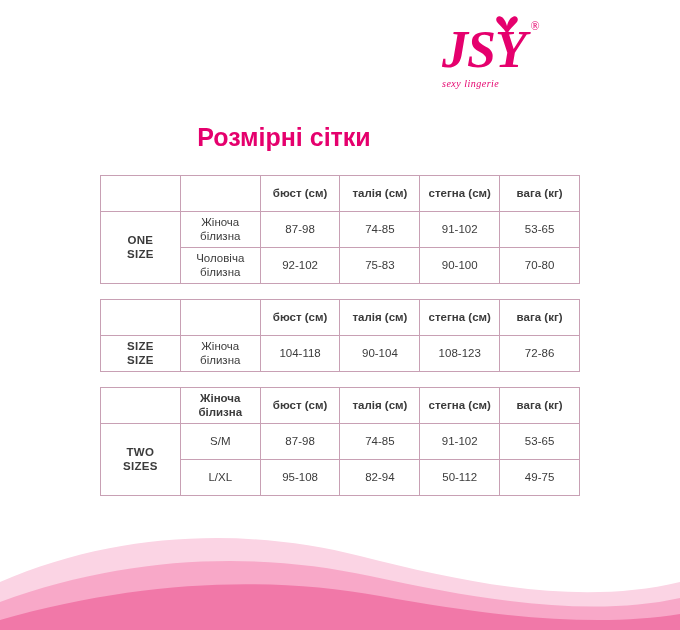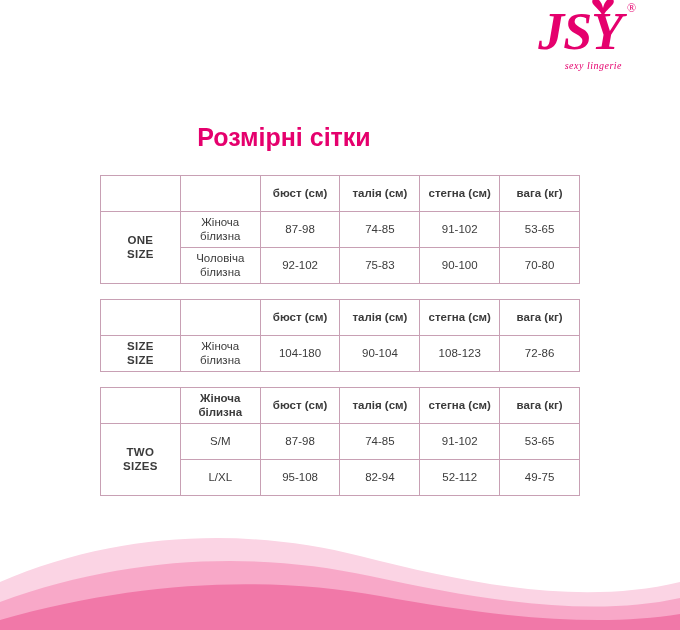--- a/index.html
+++ b/index.html
@@ -18,24 +18,24 @@
     position: relative;
     width: 680px;
     height: 630px;
     background: #ffffff;
     overflow: hidden;
   }
 
   
   .logo-wrap {
     position: absolute;
-    top: 6px;
+    top: 24px;
     right: 58px;
     width: 180px;
-    text-align: right;
+    text-align: left;
   }
   .logo-main {
     position: relative;
     display: inline-block;
     font-family: "Liberation Serif", serif;
     font-weight: bold;
     font-style: italic;
     font-size: 52px;
     line-height: 1;
     color: #e5006d;
@@ -209,21 +209,21 @@
         </tr>
         <tr>
           <td class="sizecat">
             <span>SIZE</span><br>
             <span>SIZE</span>
           </td>
           <td class="rowlabel">
             <span>Жіноча</span><br>
             <span>білизна</span>
           </td>
-          <td class="val">104-180</td>
+          <td class="val">104-118</td>
           <td class="val">90-104</td>
           <td class="val">108-123</td>
           <td class="val">72-86</td>
         </tr>
       </tbody>
     </table>
   </div>
 
   <div class="tbl-block" id="block-two">
     <table class="grid">
@@ -247,21 +247,21 @@
           <td class="sm">S/M</td>
           <td class="val">87-98</td>
           <td class="val">74-85</td>
           <td class="val">91-102</td>
           <td class="val">53-65</td>
         </tr>
         <tr>
           <td class="sm">L/XL</td>
           <td class="val">95-108</td>
           <td class="val">82-94</td>
-          <td class="val">52-112</td>
+          <td class="val">50-112</td>
           <td class="val">49-75</td>
         </tr>
       </tbody>
     </table>
   </div>
 
   <svg class="waves" viewBox="0 0 680 120" preserveAspectRatio="none">
     <path d="M0,72 C120,20 250,18 360,46 C470,74 580,96 680,72 L680,120 L0,120 Z" fill="#fbd4e4"></path>
     <path d="M0,92 C130,44 260,42 370,66 C480,90 590,108 680,88 L680,120 L0,120 Z" fill="#f8a8c8"></path>
     <path d="M0,110 C140,70 270,66 380,86 C490,106 595,118 680,104 L680,120 L0,120 Z" fill="#f178a8"></path>

